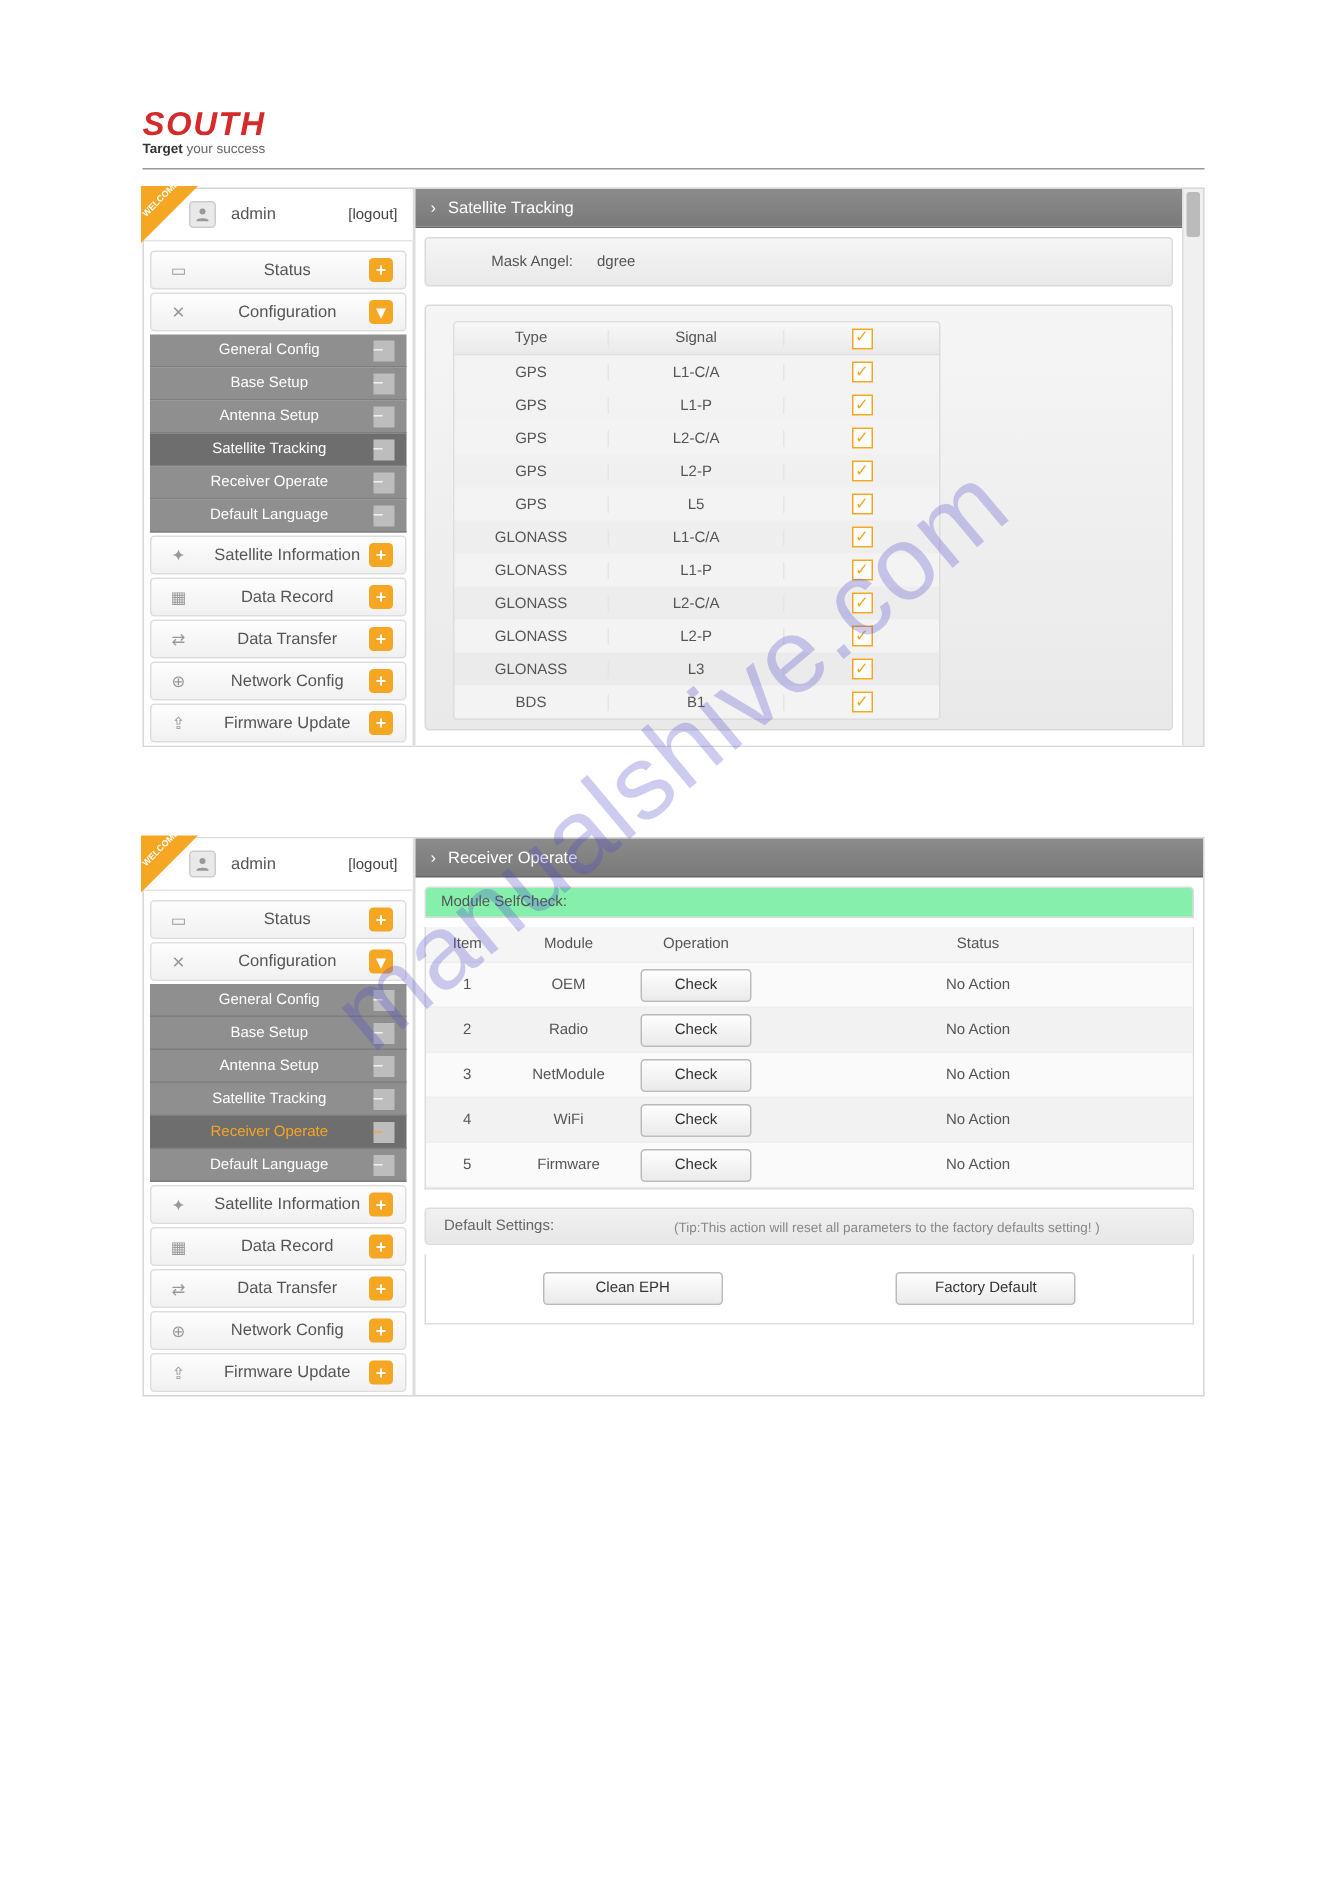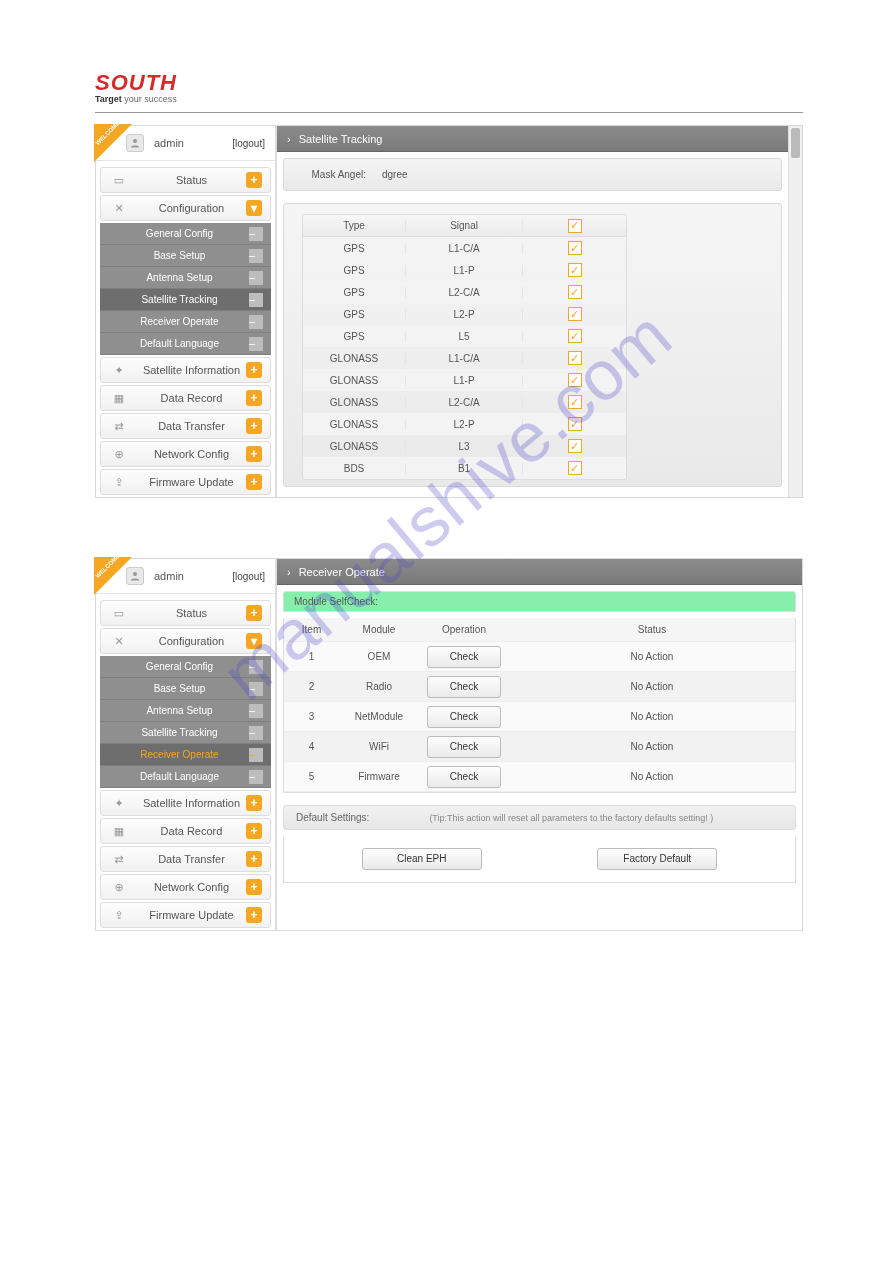--- a/index.html
+++ b/index.html
@@ -92,21 +92,21 @@
     display:flex; flex-direction:column; margin-right:14px;
   }
   .page-header {
     background: linear-gradient(#8b8b8b,#7a7a7a);
     color:#fff; height:26px; display:flex; align-items:center;
     padding:0 10px; font-size:11px; border-bottom:1px solid #666;
   }
   .page-header .chev { margin-right:8px; color:#fff; }
   .panel {
     margin:6px; background:linear-gradient(#f5f5f5,#e9e9e9);
-    border:1px solid #dadada; border-radius:3px; padding:10px 2px;
+    border:1px solid #dadada; border-radius:3px; padding:10px 18px;
   }
   .field-row { display:flex; align-items:center; font-size:10px; color:#555; }
   .field-row .lbl { width:80px; text-align:right; margin-right:8px; }
   .field-row input {
     width:230px; height:20px; border:1px solid #bbb; padding:0 6px;
     font-size:11px; background:#fff;
   }
   .field-row .unit { margin-left:8px; font-size:10px; }
   .sig-panel { padding:10px 18px 6px 18px; }
   .sig-table { border:1px solid #ddd; border-radius:3px; overflow:hidden; width:325px; }
@@ -139,21 +139,21 @@
     display:inline-block; min-width:74px; height:22px; line-height:20px;
     background:linear-gradient(#fefefe,#eaeaea); border:1px solid #bbb;
     border-radius:3px; font-size:10px; color:#333; text-align:center;
     cursor:pointer; padding:0 10px;
   }
   .btn.wide { min-width:100px; }
   .btn.wider { min-width:120px; }
   .check-all-row { text-align:center; padding:10px 0; background:#fff; border:1px solid #ddd; border-top:none; margin:0 6px 6px 6px; }
   .defaults-bar {
     margin:6px; background:linear-gradient(#f1f1f1,#e7e7e7); border:1px solid #dcdcdc;
-    border-radius:3px; padding:6px 12px; display:flex; align-items:center; font-size:10px; color:#666;
+    border-radius:3px; padding:6px 12px; display:flex; align-items:center; font-size:10px; color:#666;gap:20px;
   }
   .defaults-bar .tip { margin-left:60px; color:#888; font-size:9px; }
   .defaults-btns {
     margin:0 6px; background:#fff; border:1px solid #ddd; border-top:none;
     padding:12px 20px; display:flex; justify-content:space-around;
   }
   
   .watermark {
     position:absolute; left:50%; top:465px; transform:translate(-50%,0) rotate(-40deg);
     font-size:70px; color:rgba(80,70,200,0.28); font-weight:400; pointer-events:none;

